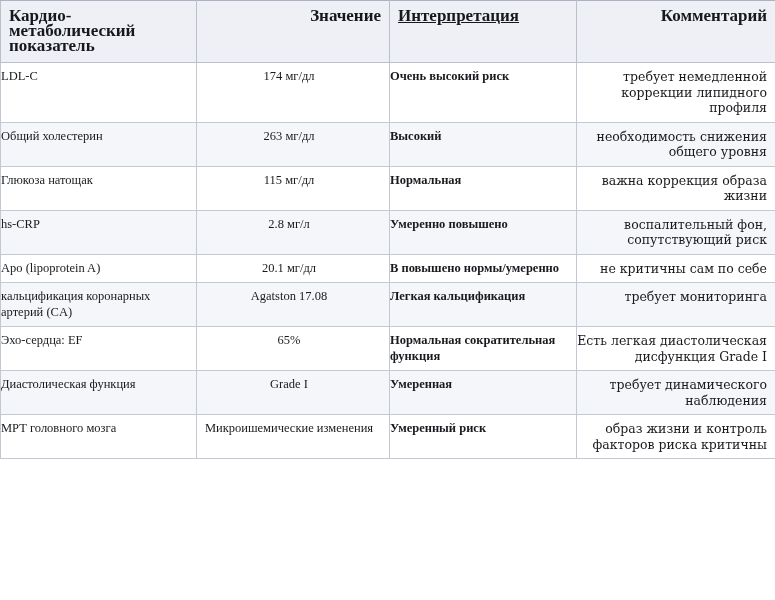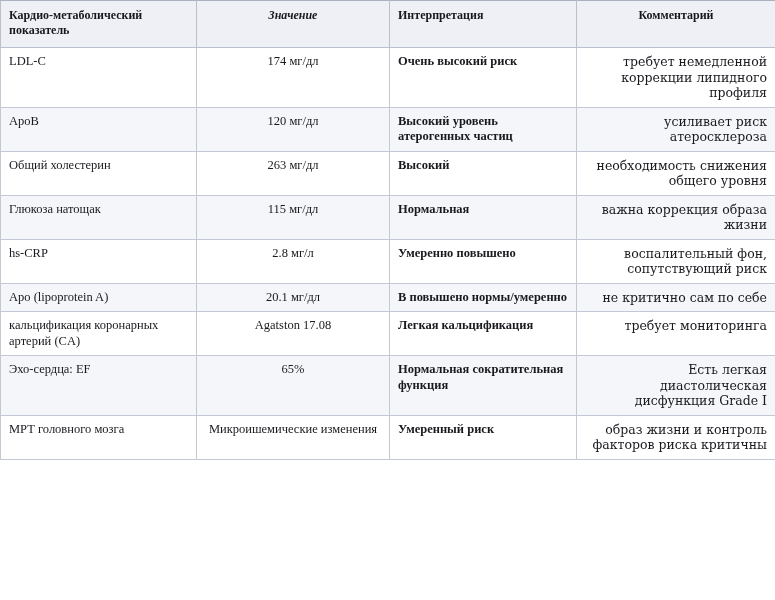--- a/index.html
+++ b/index.html
@@ -27,37 +27,37 @@
   #report-table col.c-interp    { width: 187px; }
   #report-table col.c-comment   { width: 199px; }
 
   
   #report-table thead th {
     background: #eef0f5;
     border: 1px solid #b9c0cd;
     border-top-color: #aab2c1;
     font-family: "Liberation Serif", "DejaVu Serif", serif;
     font-weight: bold;
-    font-size: 12px;
+    font-size: 17px;
     line-height: 15px;
     color: #15181d;
     vertical-align: top;
     padding: 7px 8px 9px 8px;
     height: 28px;
   }
   #report-table thead th.h-indicator { text-align: left; }
-  #report-table thead th.h-value     { text-align: center; font-style: italic; }
-  #report-table thead th.h-interp    { text-align: left; }
-  #report-table thead th.h-comment   { text-align: center; }
+  #report-table thead th.h-value     { text-align: right; }
+  #report-table thead th.h-interp    { text-align: left; text-decoration: underline; }
+  #report-table thead th.h-comment   { text-align: right; }
 
   
   #report-table tbody td {
     border: 1px solid #c3c9d4;
     vertical-align: top;
-    padding: 6px 8px 6px 8px;
+    padding: 6px 8px 6px 0;
     font-size: 12.5px;
     line-height: 15.5px;
     color: #181a1e;
     background: #ffffff;
   }
   #report-table tbody tr:nth-child(even) td {
     background: #f4f6fa;
   }
 
   .cell-indicator {
@@ -100,26 +100,20 @@
     </tr>
   </thead>
   <tbody id="table-body">
       <tr>
         <td class="cell-indicator">LDL-C</td>
         <td class="cell-value">174 мг/дл</td>
         <td class="cell-interp">Очень высокий риск</td>
         <td class="cell-comment">требует немедленной коррекции липидного профиля</td>
       </tr>
       <tr>
-        <td class="cell-indicator">ApoB</td>
-        <td class="cell-value">120 мг/дл</td>
-        <td class="cell-interp">Высокий уровень атерогенных частиц</td>
-        <td class="cell-comment">усиливает риск атеросклероза</td>
-      </tr>
-      <tr>
         <td class="cell-indicator">Общий холестерин</td>
         <td class="cell-value">263 мг/дл</td>
         <td class="cell-interp">Высокий</td>
         <td class="cell-comment">необходимость снижения общего уровня</td>
       </tr>
       <tr>
         <td class="cell-indicator">Глюкоза натощак</td>
         <td class="cell-value">115 мг/дл</td>
         <td class="cell-interp">Нормальная</td>
         <td class="cell-comment">важна коррекция образа жизни</td>
@@ -127,34 +121,40 @@
       <tr>
         <td class="cell-indicator">hs-CRP</td>
         <td class="cell-value">2.8 мг/л</td>
         <td class="cell-interp">Умеренно повышено</td>
         <td class="cell-comment">воспалительный фон, сопутствующий риск</td>
       </tr>
       <tr>
         <td class="cell-indicator">Apo (lipoprotein A)</td>
         <td class="cell-value">20.1 мг/дл</td>
         <td class="cell-interp">В повышено нормы/умеренно</td>
-        <td class="cell-comment">не критично сам по себе</td>
+        <td class="cell-comment">не критичны сам по себе</td>
       </tr>
       <tr>
         <td class="cell-indicator">кальцификация коронарных артерий (CA)</td>
         <td class="cell-value">Agatston 17.08</td>
         <td class="cell-interp">Легкая кальцификация</td>
         <td class="cell-comment">требует мониторинга</td>
       </tr>
       <tr>
         <td class="cell-indicator">Эхо-сердца: EF</td>
         <td class="cell-value">65%</td>
         <td class="cell-interp">Нормальная сократительная функция</td>
         <td class="cell-comment">Есть легкая диастолическая дисфункция Grade I</td>
       </tr>
       <tr>
+        <td class="cell-indicator">Диастолическая функция</td>
+        <td class="cell-value">Grade I</td>
+        <td class="cell-interp">Умеренная</td>
+        <td class="cell-comment">требует динамического наблюдения</td>
+      </tr>
+      <tr>
         <td class="cell-indicator">МРТ головного мозга</td>
         <td class="cell-value">Микроишемические изменения</td>
         <td class="cell-interp">Умеренный риск</td>
         <td class="cell-comment">образ жизни и контроль факторов риска критичны</td>
       </tr>
     </tbody>
 </table>
 
 </body></html>

